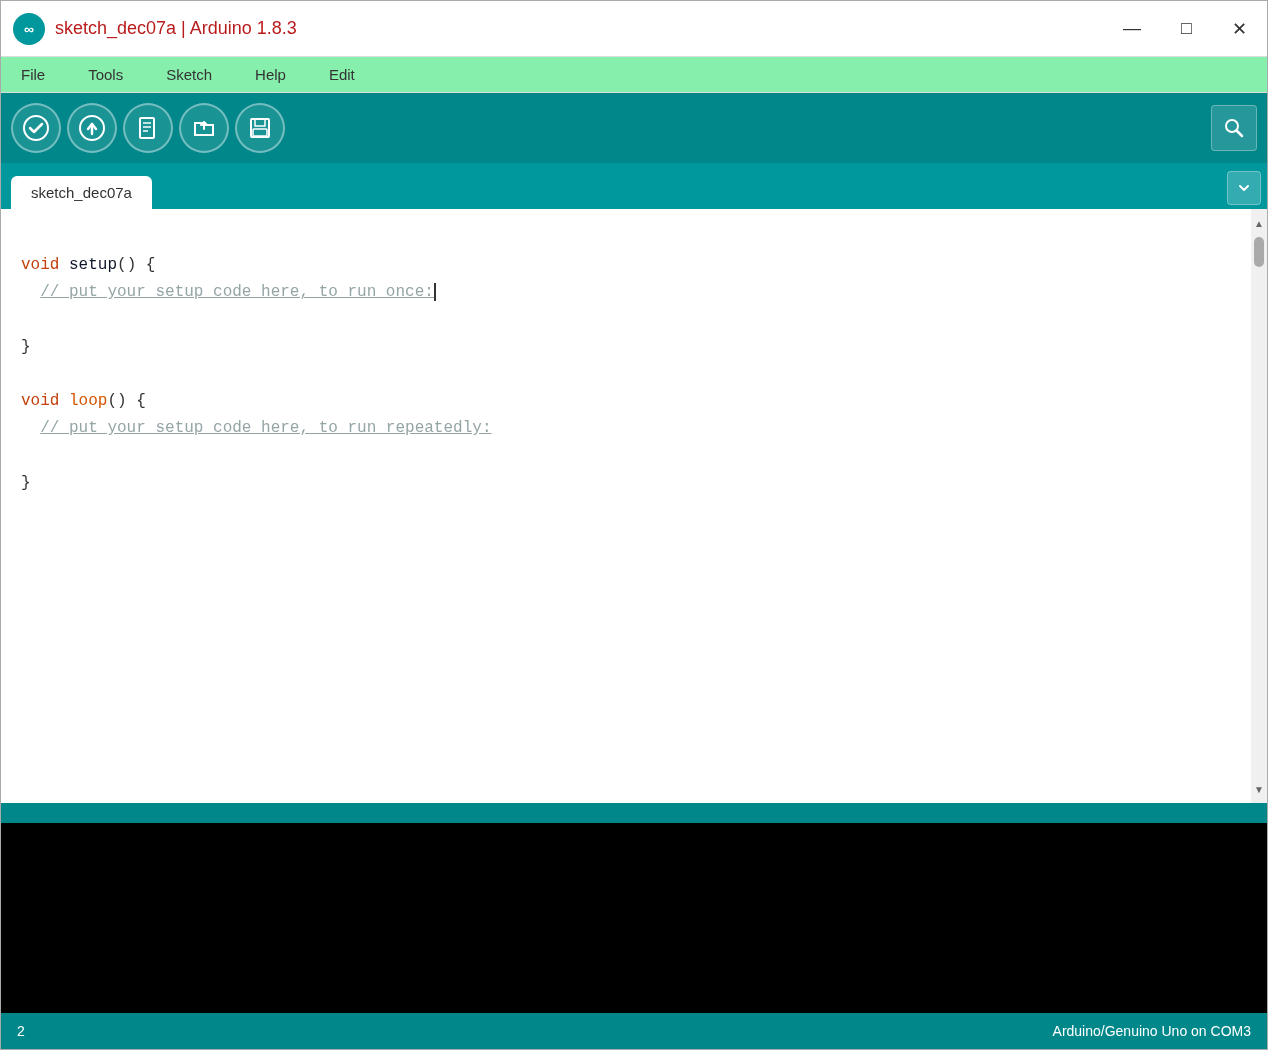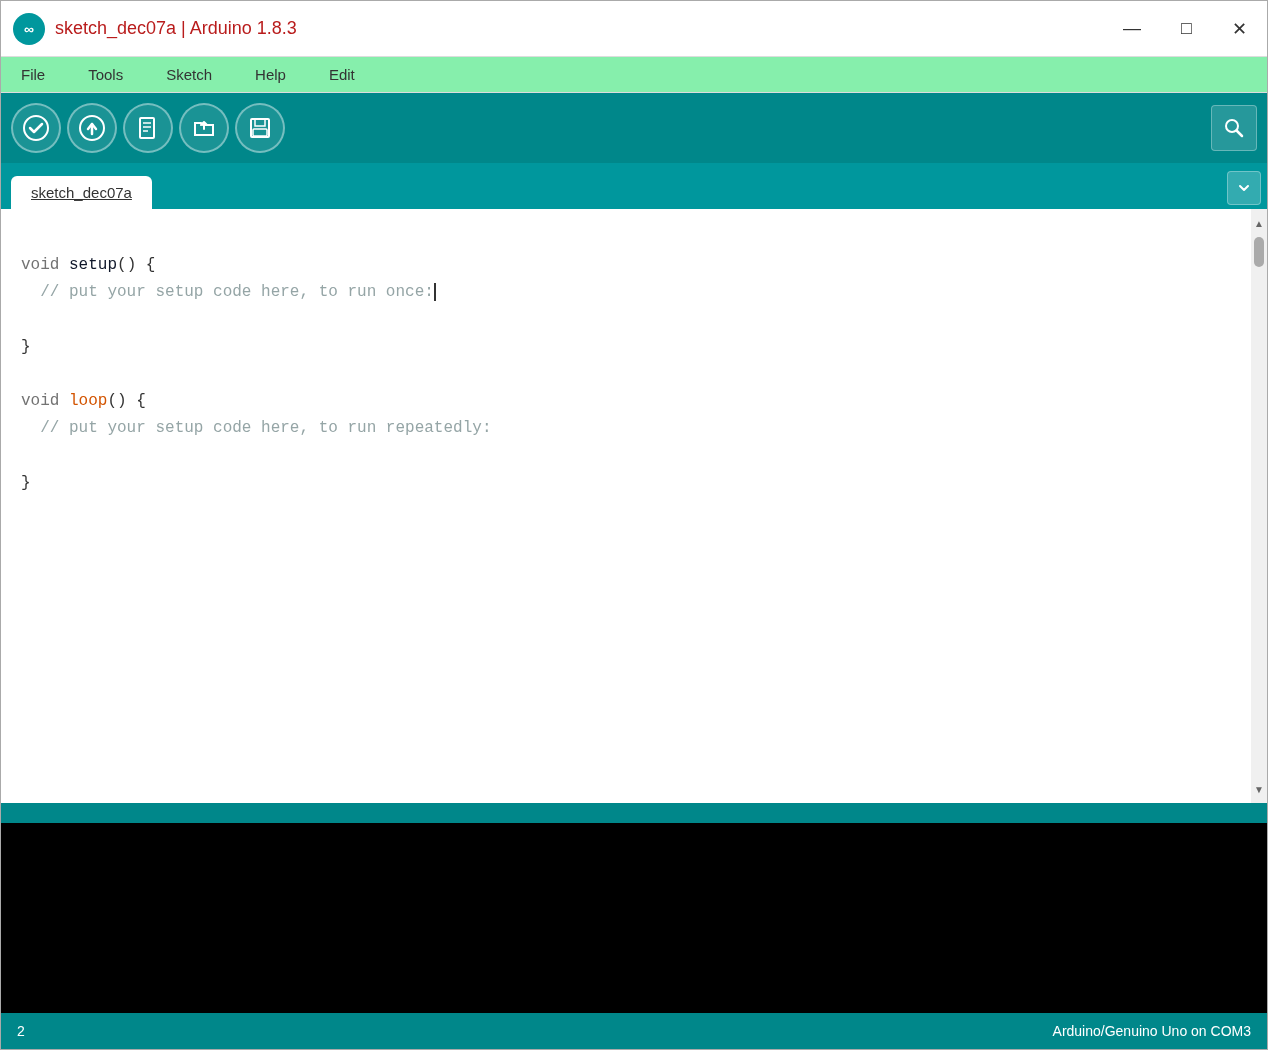--- a/index.html
+++ b/index.html
@@ -147,21 +147,20 @@
 
     .tab {
       background: #fff;
       padding: 8px 20px;
       border-radius: 6px 6px 0 0;
       font-size: 15px;
       color: #333;
       cursor: pointer;
       min-width: 120px;
       text-align: center;
-      text-decoration: underline;
     }
 
     .tab-dropdown {
       margin-left: auto;
       margin-right: 6px;
       margin-bottom: 4px;
       width: 34px;
       height: 34px;
       background: rgba(255,255,255,0.2);
       border: 1px solid rgba(255,255,255,0.3);
@@ -221,24 +220,24 @@
       border-radius: 5px;
       margin: 4px 0;
     }
 
     .scroll-track {
       flex: 1;
       width: 100%;
     }
 
     
-    .kw-void { color: #737373; }
+    .kw-void { color: #c2410c; }
     .kw-setup { color: #0f172a; }
     .kw-loop { color: #D35400; }
-    .comment { color: #95A5A6; }
+    .comment { color: #95A5A6; text-decoration: underline; }
 
     
     .console-bar {
       background: #00878A;
       height: 20px;
     }
 
     .console-area {
       background: #000;
       height: 190px;

